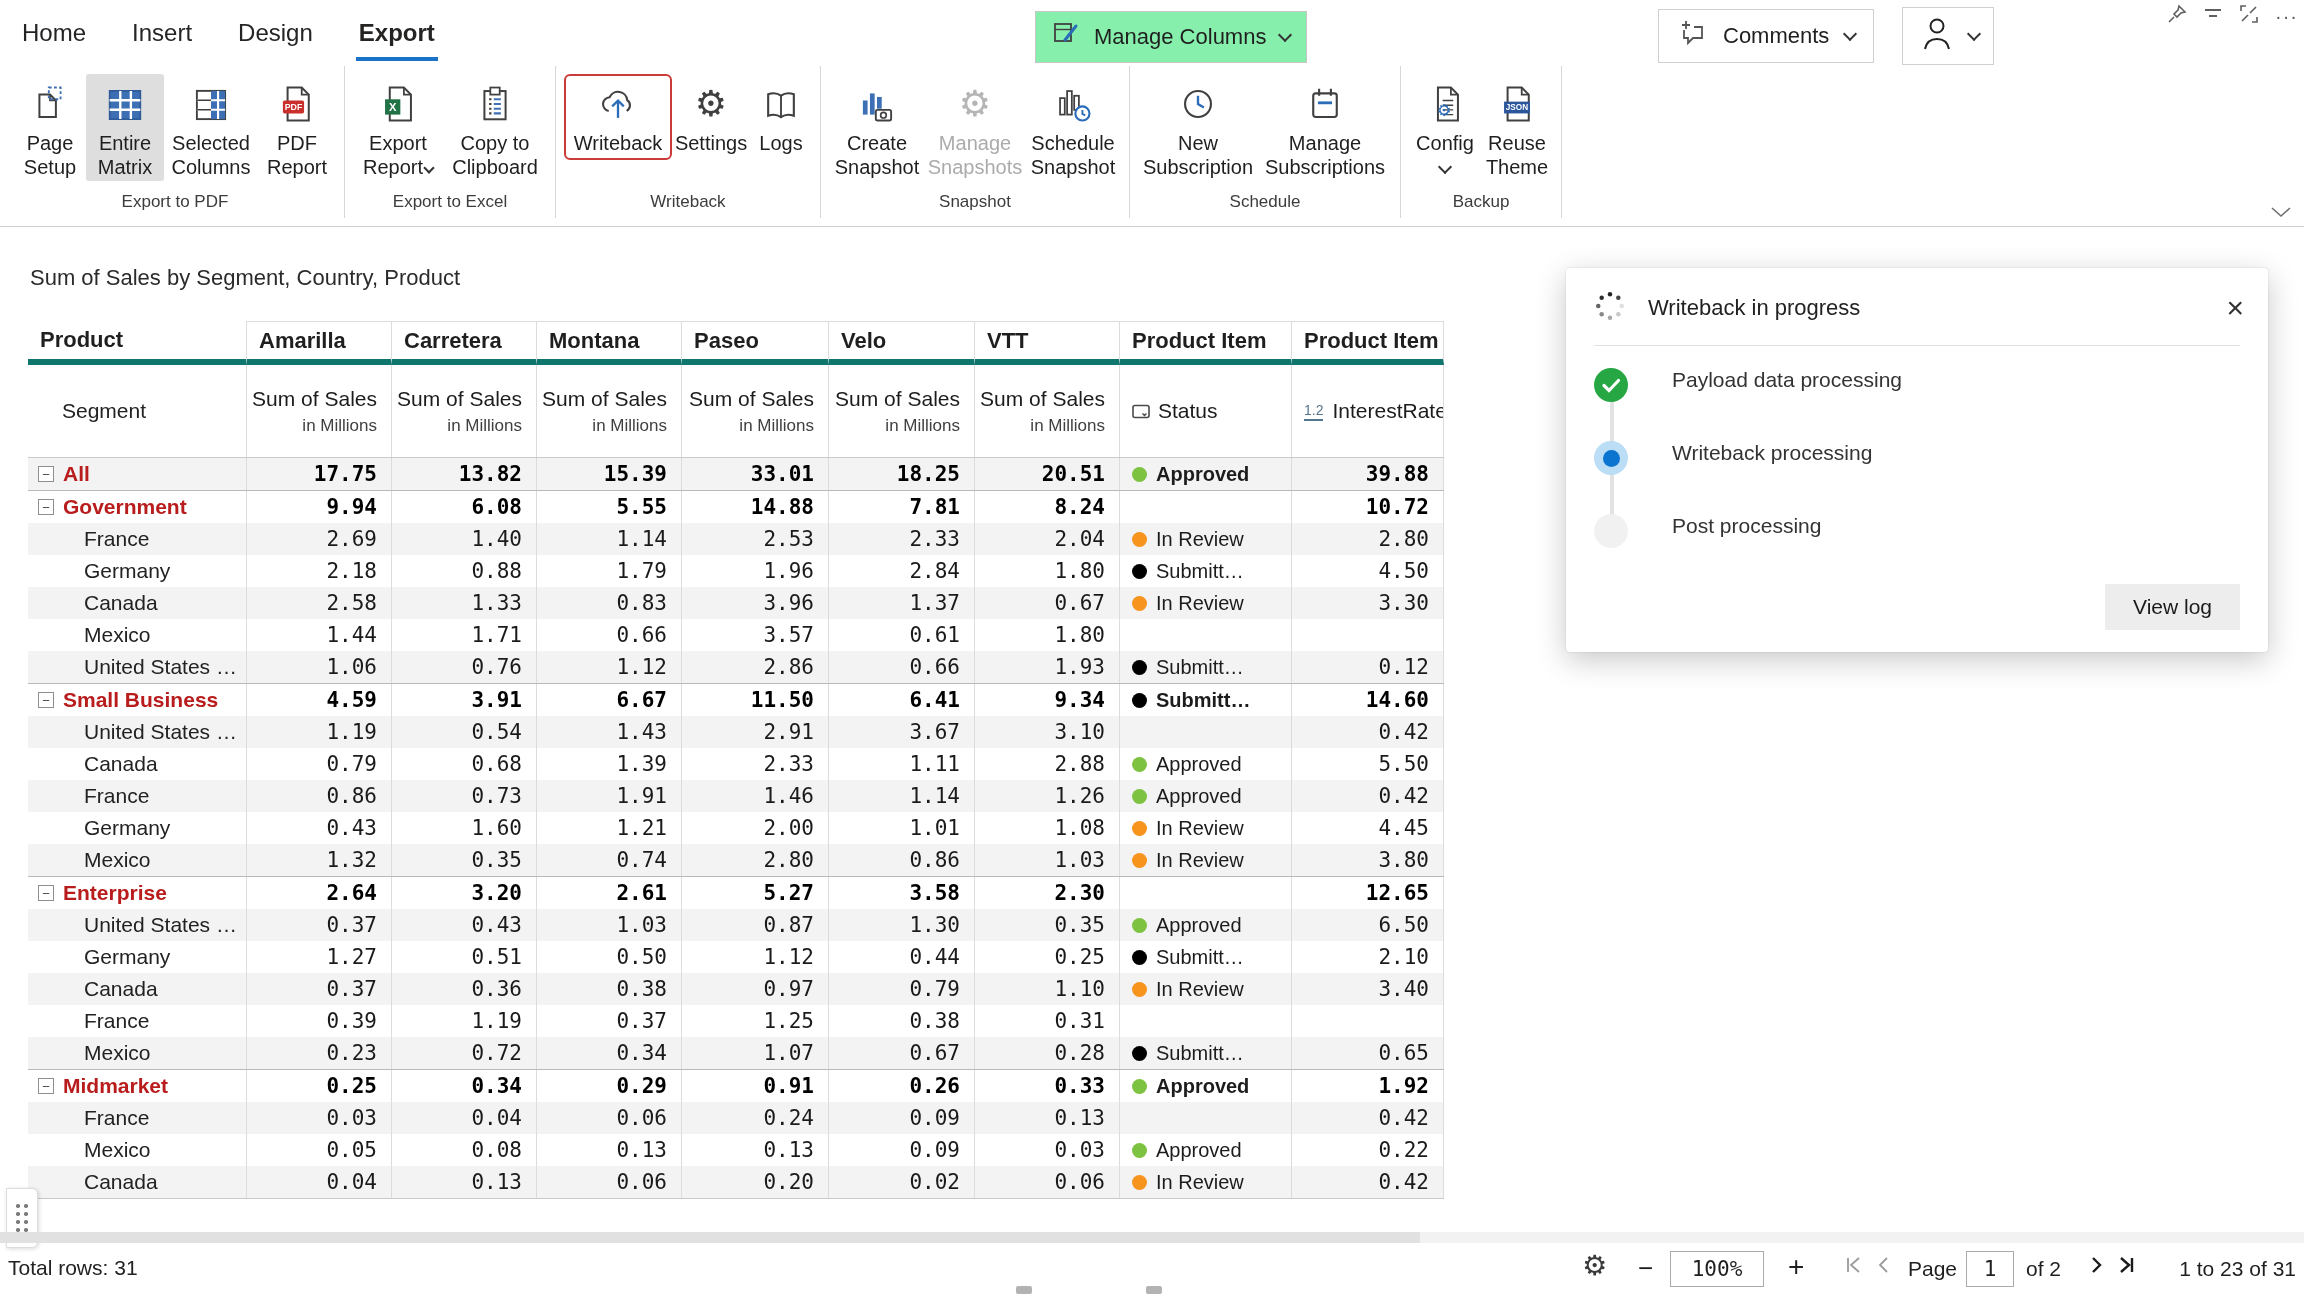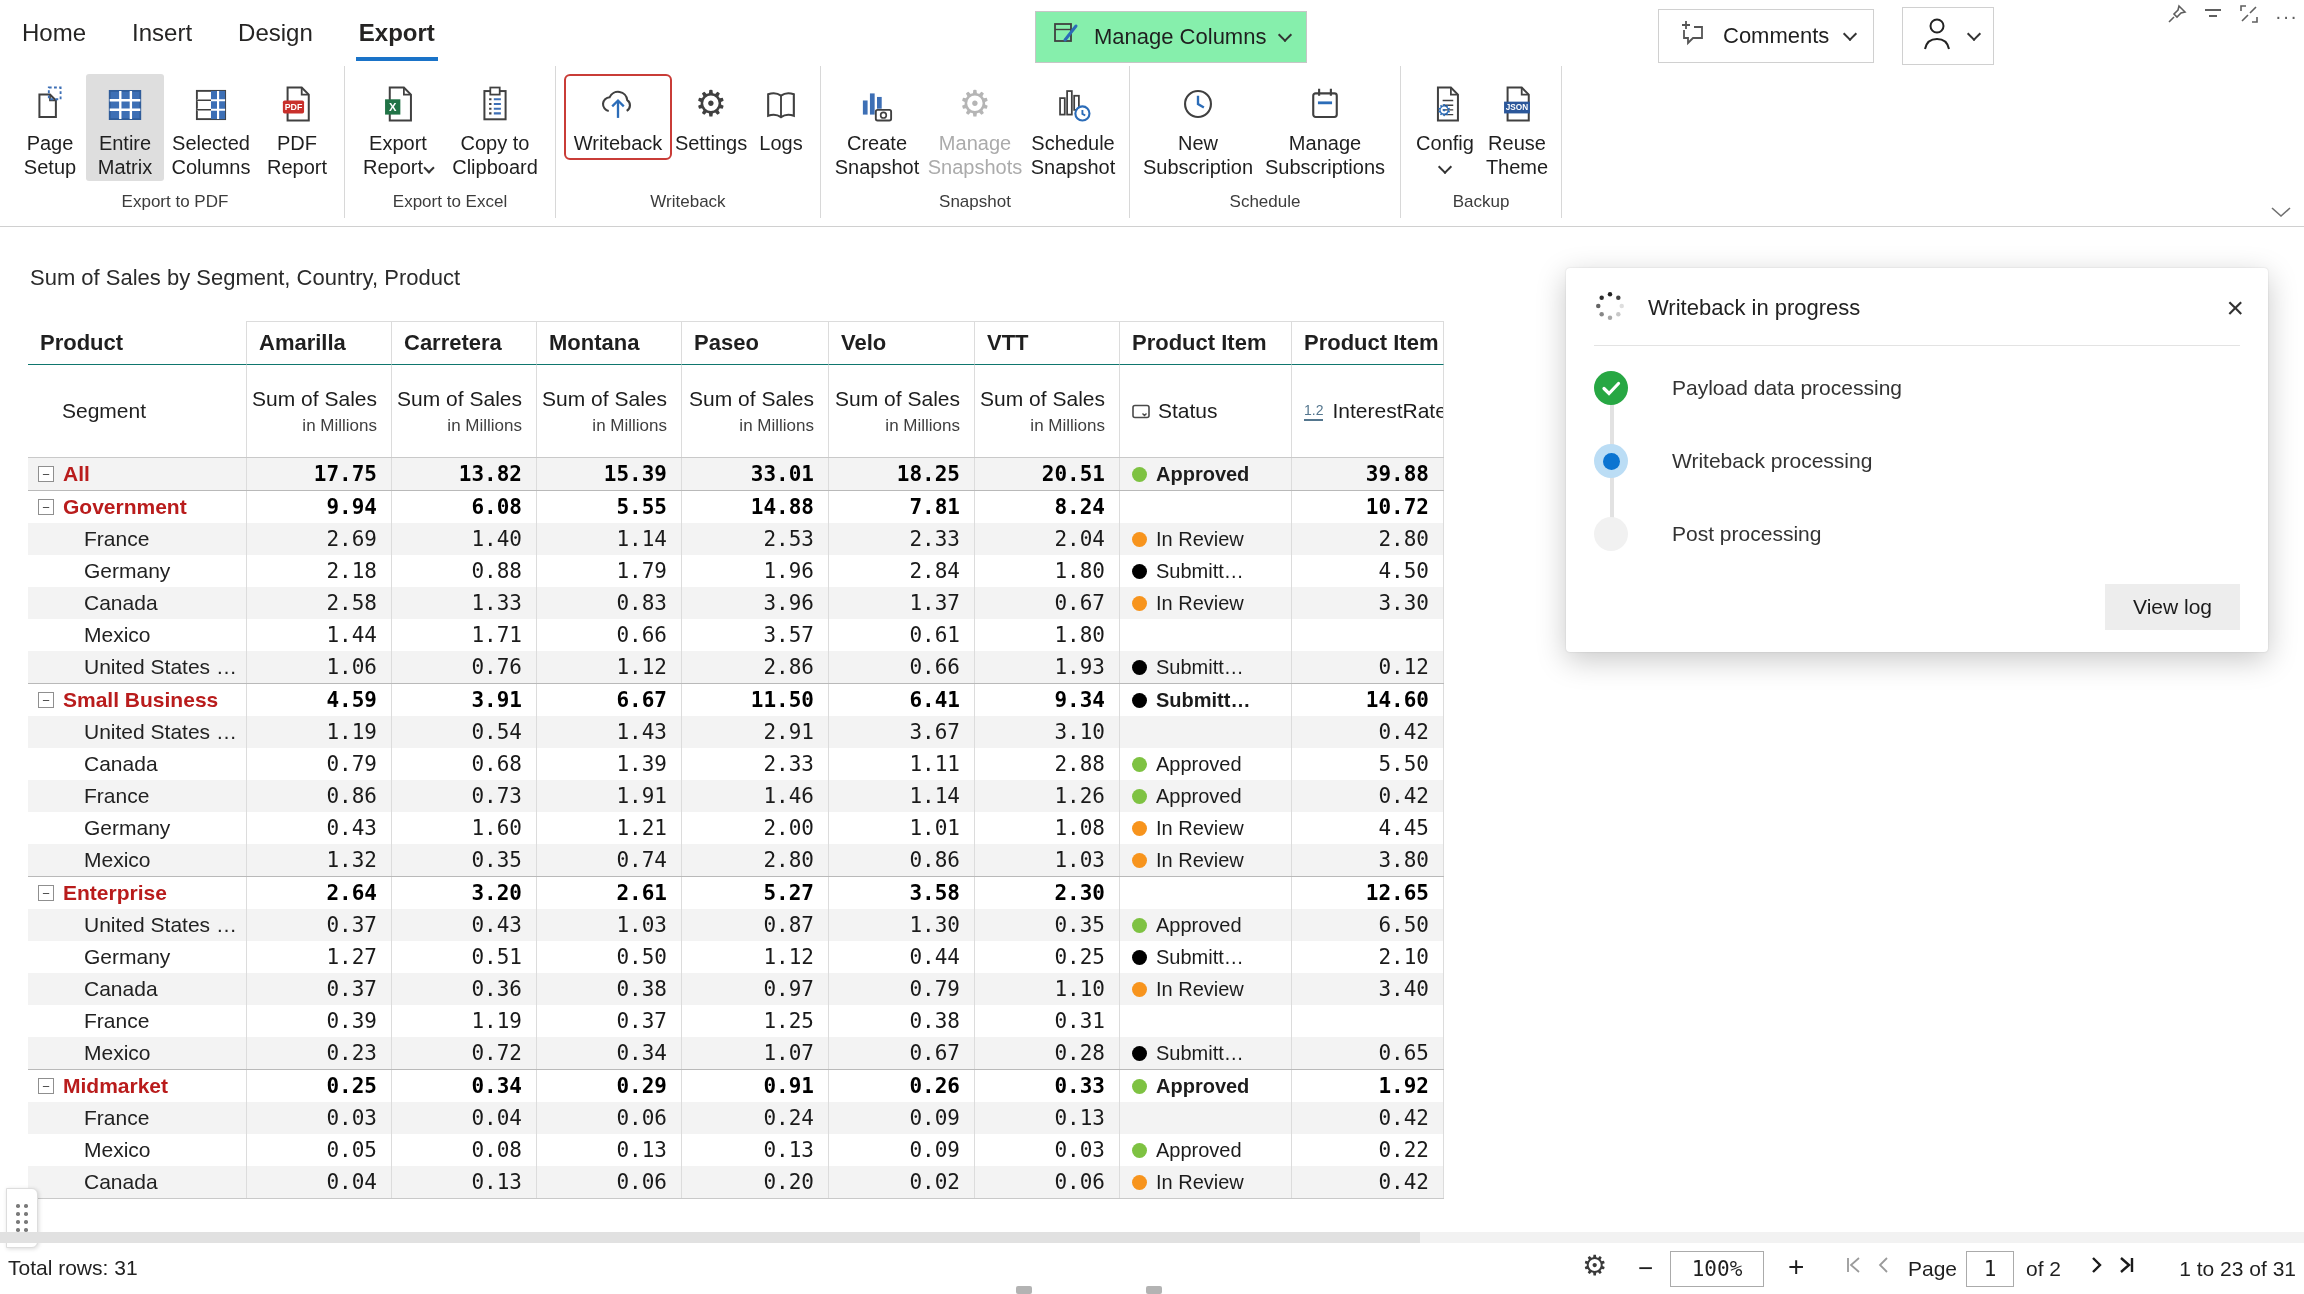--- a/index.html
+++ b/index.html
@@ -45,21 +45,21 @@
   .trow.h1{height:44px;}
   .trow.h2{height:92px;border-bottom:1px solid #c9c9c9;}
   .trow.dr{height:32px;}
   .trow.even{background:#F3F3F3;}
   .trow.odd{background:#FFFFFF;}
   .trow.btop{border-top:1px solid #b9b9b9;}
   .trow.last{border-bottom:1px solid #c9c9c9;}
   .c{display:flex;align-items:center;border-left:1px solid #DCDCDC;overflow:hidden;white-space:nowrap;box-sizing:border-box;}
   .c.first{border-left:none;}
   .c:last-child{border-right:1px solid #DCDCDC;}
-  .h1c{font-weight:bold;padding-left:12px;border-top:1px solid #DCDCDC;border-bottom:1px solid #0f766e;font-size:22px;}
+  .h1c{font-weight:bold;padding-left:12px;border-top:1px solid #DCDCDC;border-bottom:6px solid #0f766e;font-size:22px;}
   .h1c.first{border-top:none;}
   .h2seg{padding-left:34px;font-size:21px;color:#222;text-align:right;}
   .h2c{flex-direction:column;align-items:flex-end;justify-content:center;padding-right:14px;}
   .h2c .meas{font-size:21px;color:#1c1c1c;}
   .h2c .unit{font-size:17px;color:#3f3f3f;margin-top:5px;}
   .h2f{padding-left:12px;gap:7px;font-size:21px;color:#1c1c1c;}
   .num-ic{font-size:14px;color:#54768E;border-bottom:2px solid #54768E;padding-bottom:1px;margin-right:2px;}
   .fld-ic{display:flex;align-items:center;}
   .lc{padding-left:10px;gap:9px;}
   .lc .lbl{color:#222;}
@@ -74,21 +74,21 @@
   .sttx.b{font-weight:bold;}
   
   .dialog{position:absolute;left:1566px;top:41px;width:702px;height:384px;background:#fff;border-radius:4px;
           box-shadow:0 8px 30px rgba(0,0,0,.22),0 0 2px rgba(0,0,0,.14);}
   .dlg-head{position:absolute;left:28px;right:24px;top:20px;height:40px;display:flex;align-items:center;gap:22px;}
   .dlg-title{font-size:22px;color:#222;}
   .dlg-close{margin-left:auto;font-size:30px;color:#333;cursor:pointer;line-height:28px;}
   .dlg-div{position:absolute;left:28px;right:28px;top:77px;height:1px;background:#e3e3e3;}
   .steps{position:absolute;left:28px;top:100px;right:28px;}
   .connector{position:absolute;left:16px;top:24px;width:4px;height:150px;background:#e2e2e2;}
-  .step{position:relative;display:flex;align-items:center;gap:44px;height:40px;margin-bottom:33px;}
+  .step{position:relative;display:flex;gap:44px;height:40px;margin-bottom:33px;}
   .scirc{width:34px;height:34px;border-radius:50%;flex:none;display:flex;align-items:center;justify-content:center;position:relative;}
   .scirc.done{background:#27A743;}
   .scirc.active{background:#BBDDF5;}
   .scirc.active::after{content:"";width:17px;height:17px;border-radius:50%;background:#0B74D1;}
   .scirc.pending{background:#F1F1F1;}
   .slabel{font-size:21px;color:#333;}
   .viewlog{position:absolute;right:28px;bottom:22px;background:#EDEDED;border:none;font-size:21px;color:#1b1b1b;
            padding:11px 28px;cursor:pointer;font-family:"Liberation Sans",sans-serif;}
   
   .hscroll{position:absolute;left:0;top:1232px;width:100%;height:11px;background:#F2F2F2;}

